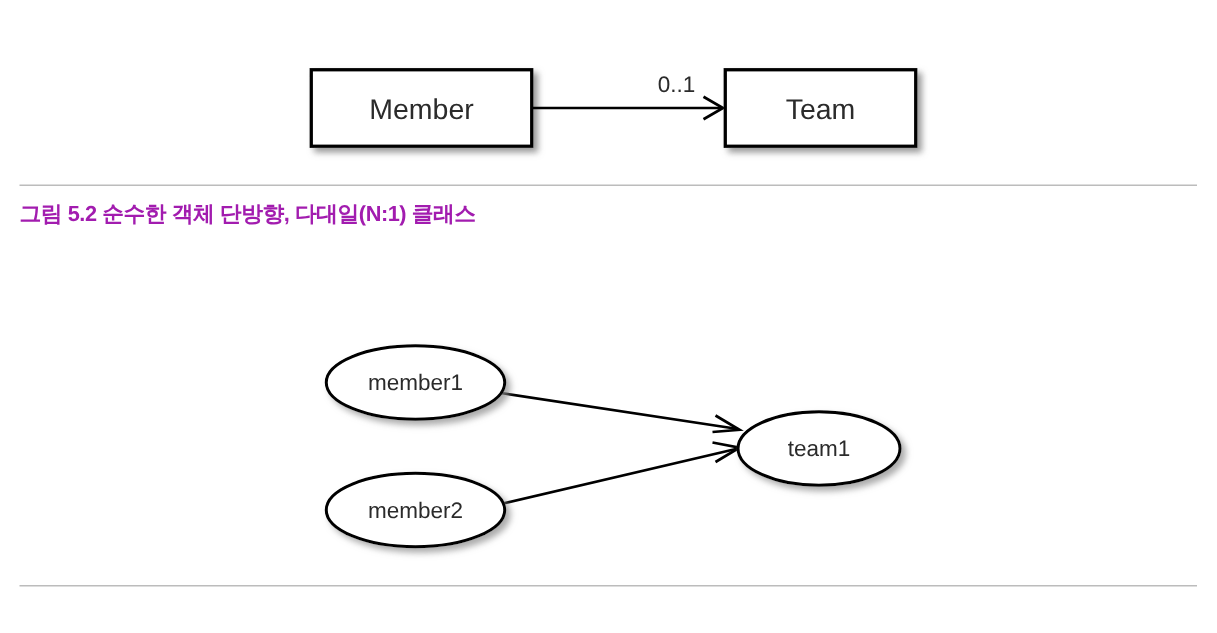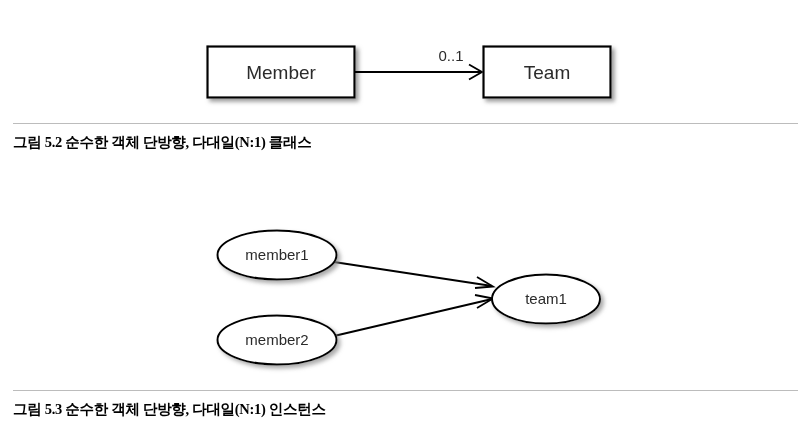--- a/index.html
+++ b/index.html
@@ -54,25 +54,25 @@
     height: 1px;
     background: #bcbcbc;
   }
   #rule-class { top: 123px; }
   #rule-inst  { top: 196px; }
 
   .caption {
     position: absolute;
     left: 13px;
     width: 790px;
-    font-family: Liberation Serif, serif;
+    font-family: Liberation Sans, sans-serif;
     font-size: 14.5px;
     font-weight: bold;
     letter-spacing: -0.3px;
-    color: #000000;
+    color: #a21caf;
     white-space: nowrap;
   }
   #caption-class { top: 133px; }
   #caption-inst  { top: 206px; }
 
   
   .node-label {
     font-family: "Liberation Sans", "DejaVu Sans", sans-serif;
     font-size: 19px;
     font-weight: 300;
@@ -175,16 +175,15 @@
         </g>
 
         <g>
           <ellipse class="shape-fill shape-stroke" cx="546" cy="105" rx="54" ry="24.5" stroke-width="2" filter="url(#softshadow2)"></ellipse>
           <text class="node-label-sm" x="546" y="110" text-anchor="middle">team1</text>
         </g>
       </svg>
     </div>
 
     <div class="caption-rule" id="rule-inst"></div>
-    <div class="caption" id="caption-inst">그림 5.3 순수한 객체 단방향, 다대일(N:1) 인스턴스</div>
   </div>
 
 </div>
 
 </body></html>

